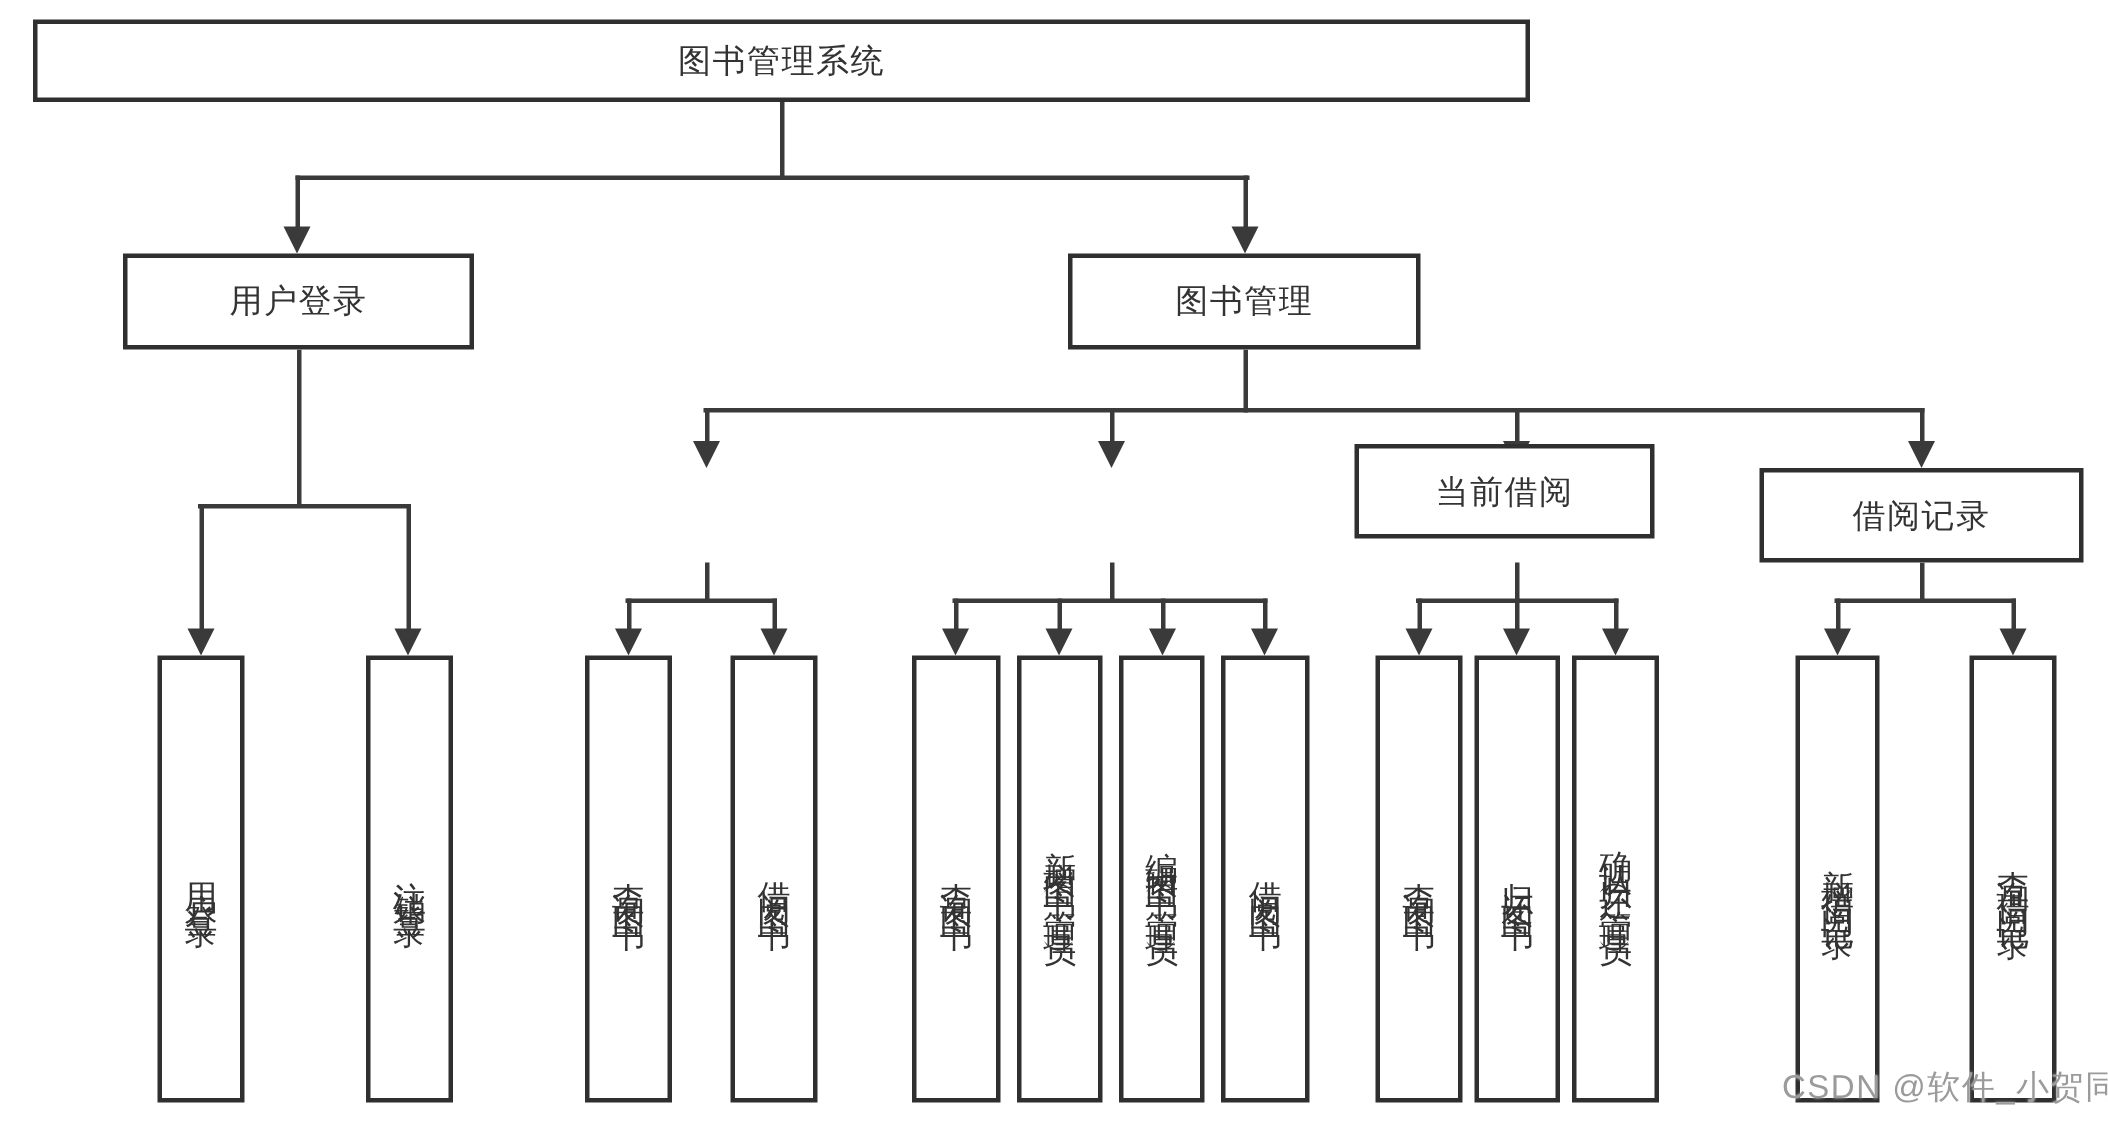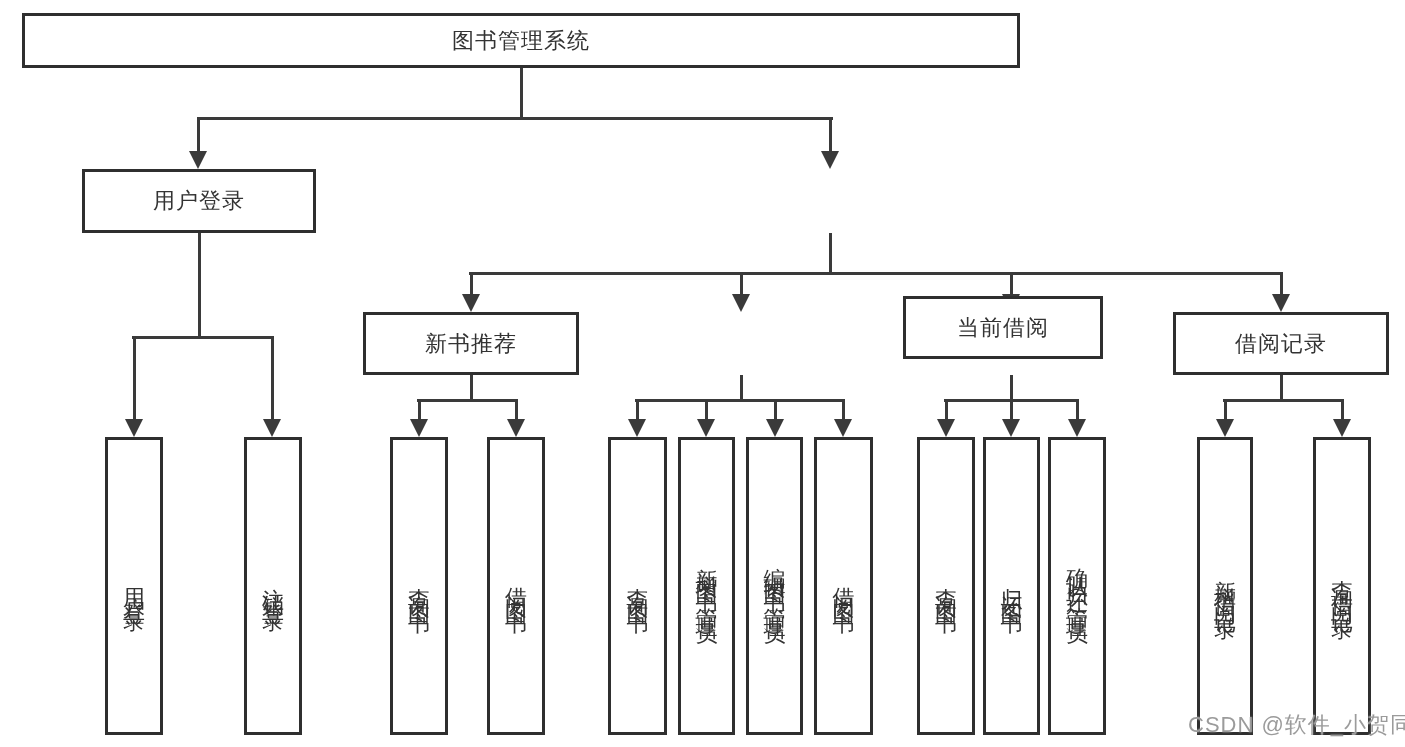--- a/index.html
+++ b/index.html
@@ -89,40 +89,40 @@
   <div class="box" style="left:22px; top:13px; width:998px; height:55px;">图书管理系统</div>
 
   <div class="vline" style="left:520px; top:68px; height:50px;"></div>
   <div class="hline" style="left:197px; top:117px; width:636px;"></div>
   <div class="vline" style="left:197px; top:117px; height:38px;"></div>
   <div class="arrow" style="left:189px; top:151px;"></div>
   <div class="vline" style="left:829px; top:117px; height:38px;"></div>
   <div class="arrow" style="left:821px; top:151px;"></div>
 
   <div class="box" style="left:82px; top:169px; width:234px; height:64px;">用户登录</div>
+  <div class="box" style="left:712px; top:169px; width:235px; height:64px;">图书管理</div>
 
   <div class="vline" style="left:198px; top:233px; height:105px;"></div>
   <div class="hline" style="left:132px; top:336px; width:142px;"></div>
   <div class="vline" style="left:133px; top:336px; height:85px;"></div>
   <div class="arrow" style="left:125px; top:419px;"></div>
   <div class="vline" style="left:271px; top:336px; height:85px;"></div>
   <div class="arrow" style="left:263px; top:419px;"></div>
 
   <div class="vline" style="left:829px; top:233px; height:42px;"></div>
   <div class="hline" style="left:469px; top:272px; width:814px;"></div>
   <div class="vline" style="left:470px; top:272px; height:26px;"></div>
   <div class="arrow" style="left:462px; top:294px;"></div>
   <div class="vline" style="left:740px; top:272px; height:26px;"></div>
   <div class="arrow" style="left:732px; top:294px;"></div>
   <div class="vline" style="left:1010px; top:272px; height:26px;"></div>
   <div class="arrow" style="left:1002px; top:294px;"></div>
   <div class="vline" style="left:1280px; top:272px; height:26px;"></div>
   <div class="arrow" style="left:1272px; top:294px;"></div>
 
-  <div class="box" style="left:363px; top:312px; width:216px; height:63px;">新书推荐</div>
   <div class="box" style="left:903px; top:296px; width:200px; height:63px;">当前借阅</div>
   <div class="box" style="left:1173px; top:312px; width:216px; height:63px;">借阅记录</div>
 
   <div class="vline" style="left:470px; top:375px; height:27px;"></div>
   <div class="hline" style="left:417px; top:399px; width:101px;"></div>
   <div class="vline" style="left:418px; top:399px; height:23px;"></div>
   <div class="arrow" style="left:410px; top:419px;"></div>
   <div class="vline" style="left:515px; top:399px; height:23px;"></div>
   <div class="arrow" style="left:507px; top:419px;"></div>
 

